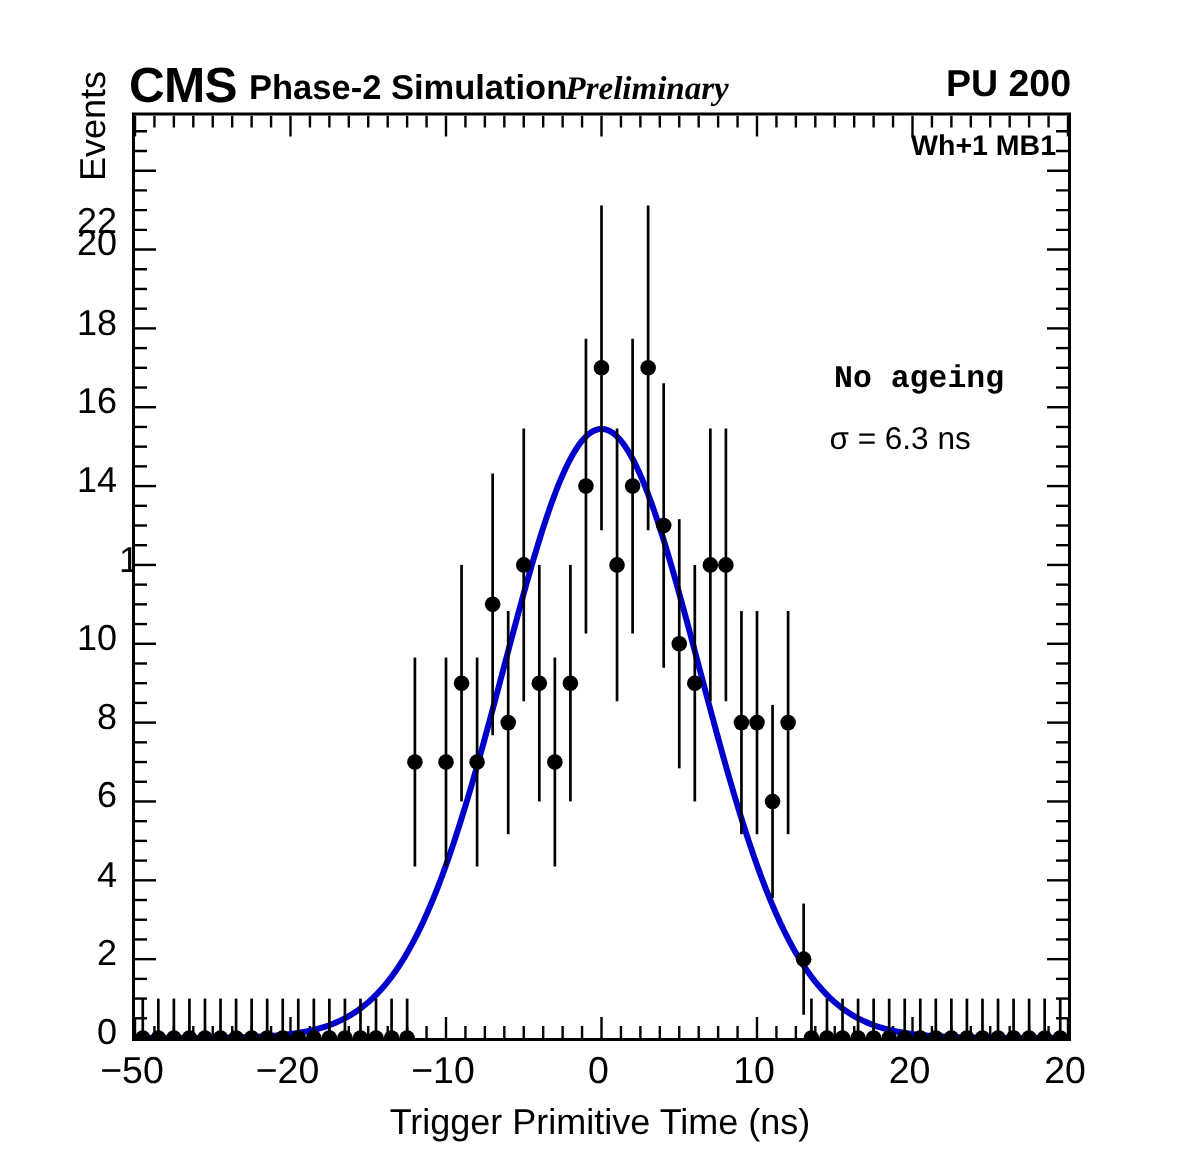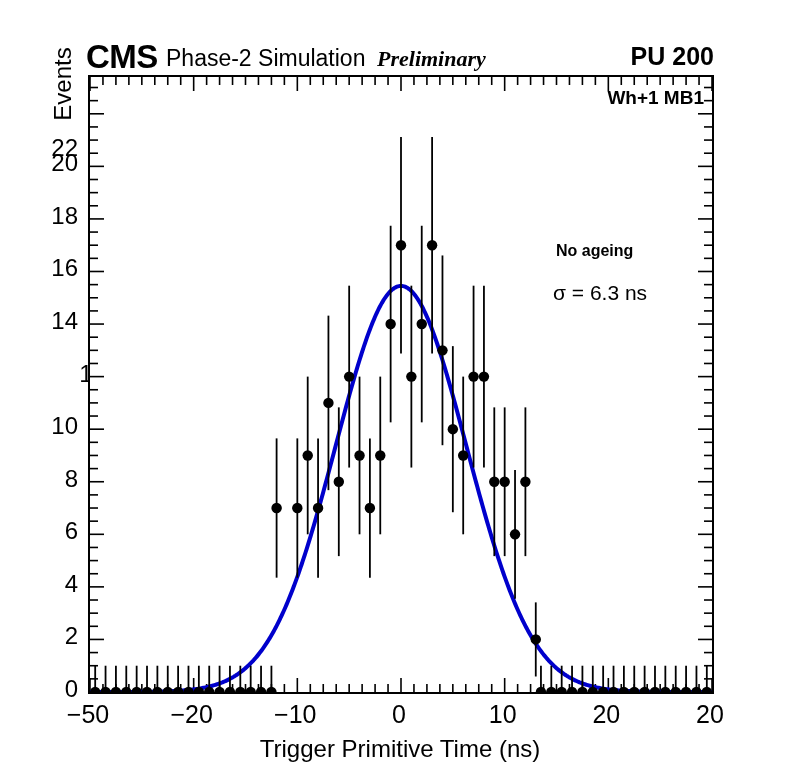--- a/index.html
+++ b/index.html
@@ -3,34 +3,34 @@
 <meta charset="utf-8">
 <style>
   html,body{margin:0;padding:0;background:#ffffff;}
   body{width:796px;height:772px;font-family:"Liberation Sans",sans-serif;overflow:hidden;}
   #root{position:relative;width:796px;height:772px;background:#fff;}
 
   .hdr{position:absolute;left:0;top:0;width:796px;height:75px;}
   .cms{position:absolute;left:86px;top:40px;font-family:Liberation Sans, sans-serif;
        font-weight:bold;font-size:33px;color:#000;letter-spacing:-0.5px;line-height:1;}
   .phase{position:absolute;left:166px;top:47px;font-family:"Liberation Sans",sans-serif;
-         font-weight:normal;font-size:23px;color:#000;line-height:1;}
+         font-weight:bold;font-size:23px;color:#000;line-height:1;}
   .prelim{position:absolute;left:377px;top:48px;font-family:"Liberation Serif",serif;
           font-style:italic;font-size:22px;color:#000;line-height:1;font-weight:bold;}
   .pu{position:absolute;right:82px;top:44px;font-family:"Liberation Sans",sans-serif;
       font-weight:bold;font-size:25px;color:#000;line-height:1;}
 
   .frame{position:absolute;left:88px;top:75px;width:626px;height:619px;
          border:2px solid #000;box-sizing:border-box;background:#fff;}
 
   .inlabel{position:absolute;right:8px;top:10px;font-family:"Liberation Sans",sans-serif;
            font-weight:bold;font-size:19px;color:#000;margin-left:48px;}
 
-  .ann1{position:absolute;left:466px;top:165px;font-family:Liberation Sans, sans-serif;
-        font-weight:bold;font-size:16px;color:#000;}
+  .ann1{position:absolute;left:466px;top:165px;font-family:Liberation Mono, monospace;
+        font-weight:bold;font-size:21px;color:#000;}
   .ann2{position:absolute;left:463px;top:204px;font-family:"Liberation Sans",sans-serif;
         font-size:21px;color:#000;}
 
   .ylab{position:absolute;left:-2px;top:70px;width:130px;text-align:center;
         transform:rotate(-90deg);transform-origin:center center;
         font-family:"Liberation Sans",sans-serif;font-size:24px;color:#000;}
   .xlab{position:absolute;left:400px;top:735px;transform:translateX(-50%);
         font-family:"Liberation Sans",sans-serif;font-size:24px;color:#000;white-space:nowrap;}
 
   .ytick-lab{position:absolute;right:0;font-family:"Liberation Sans",sans-serif;

